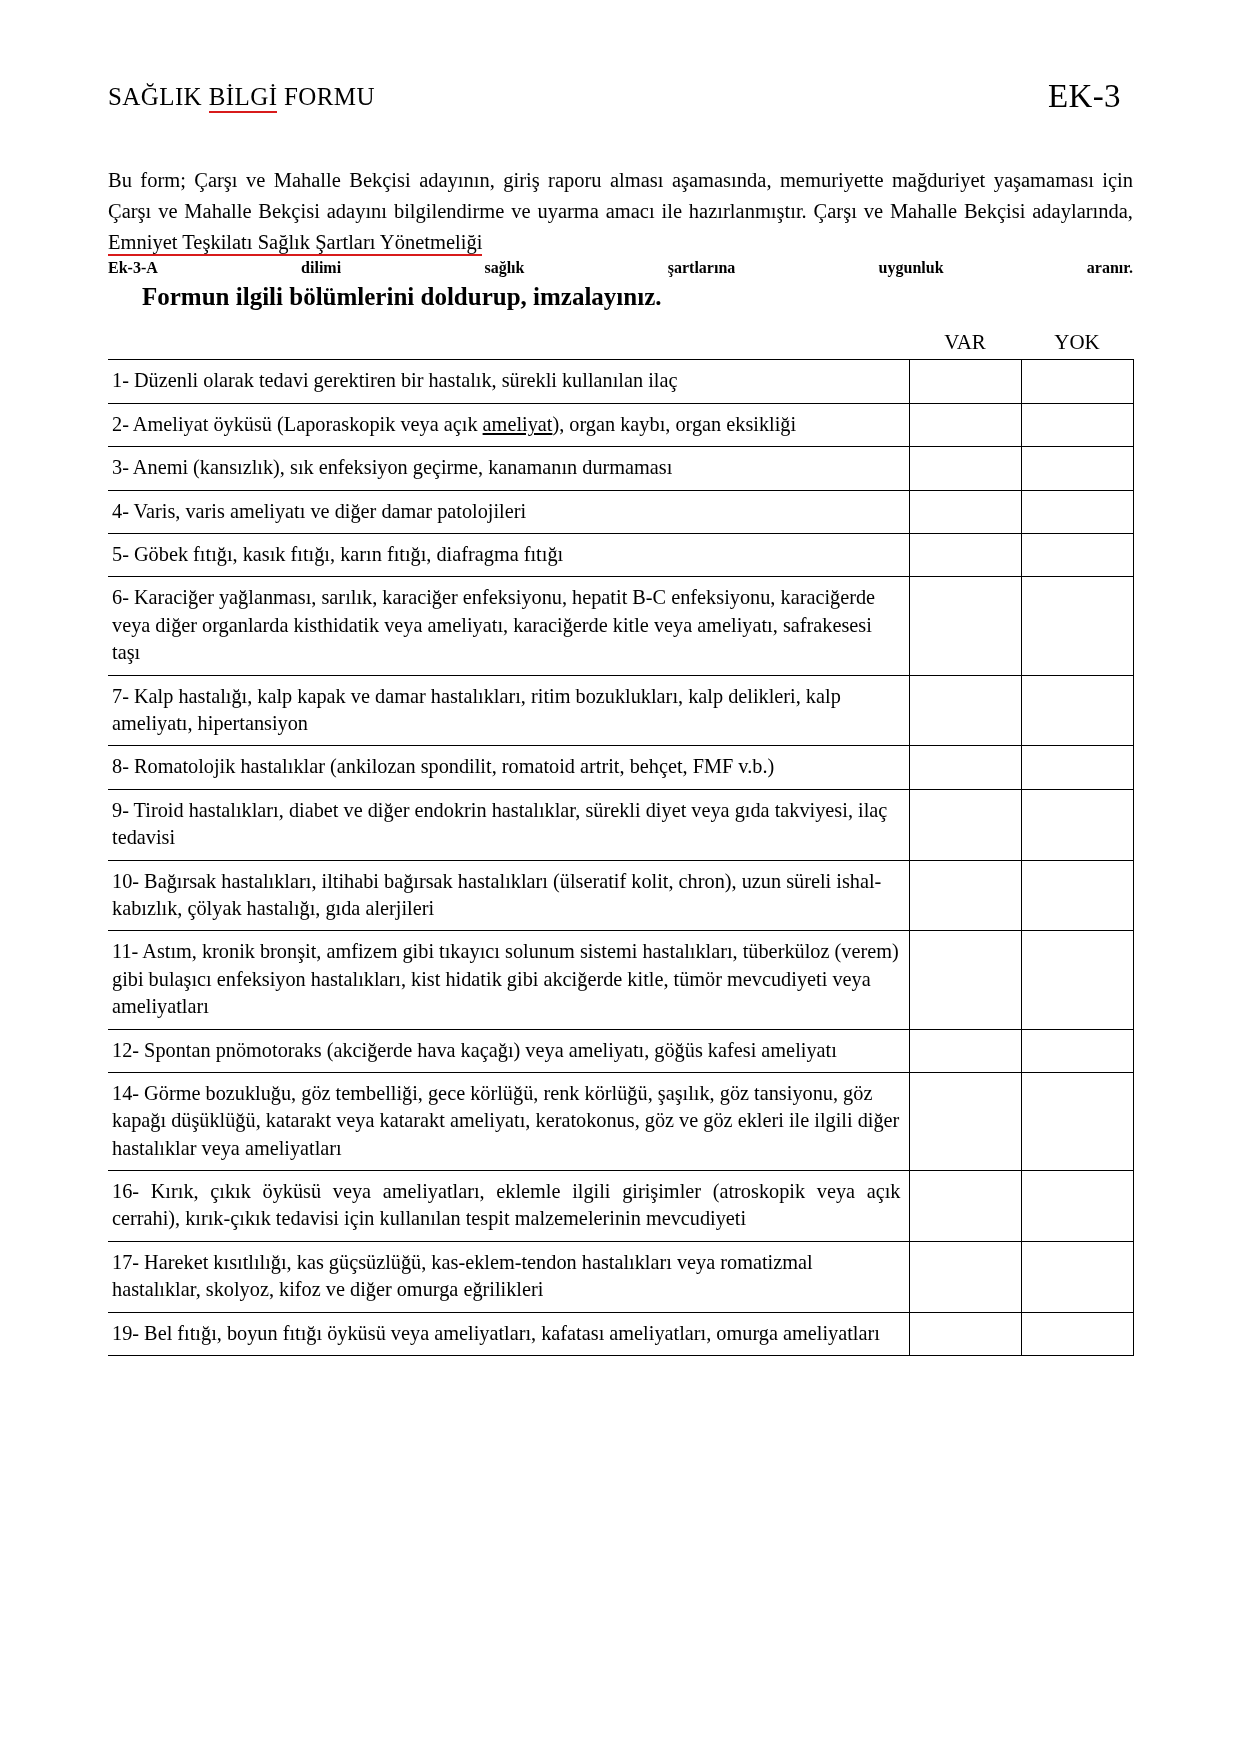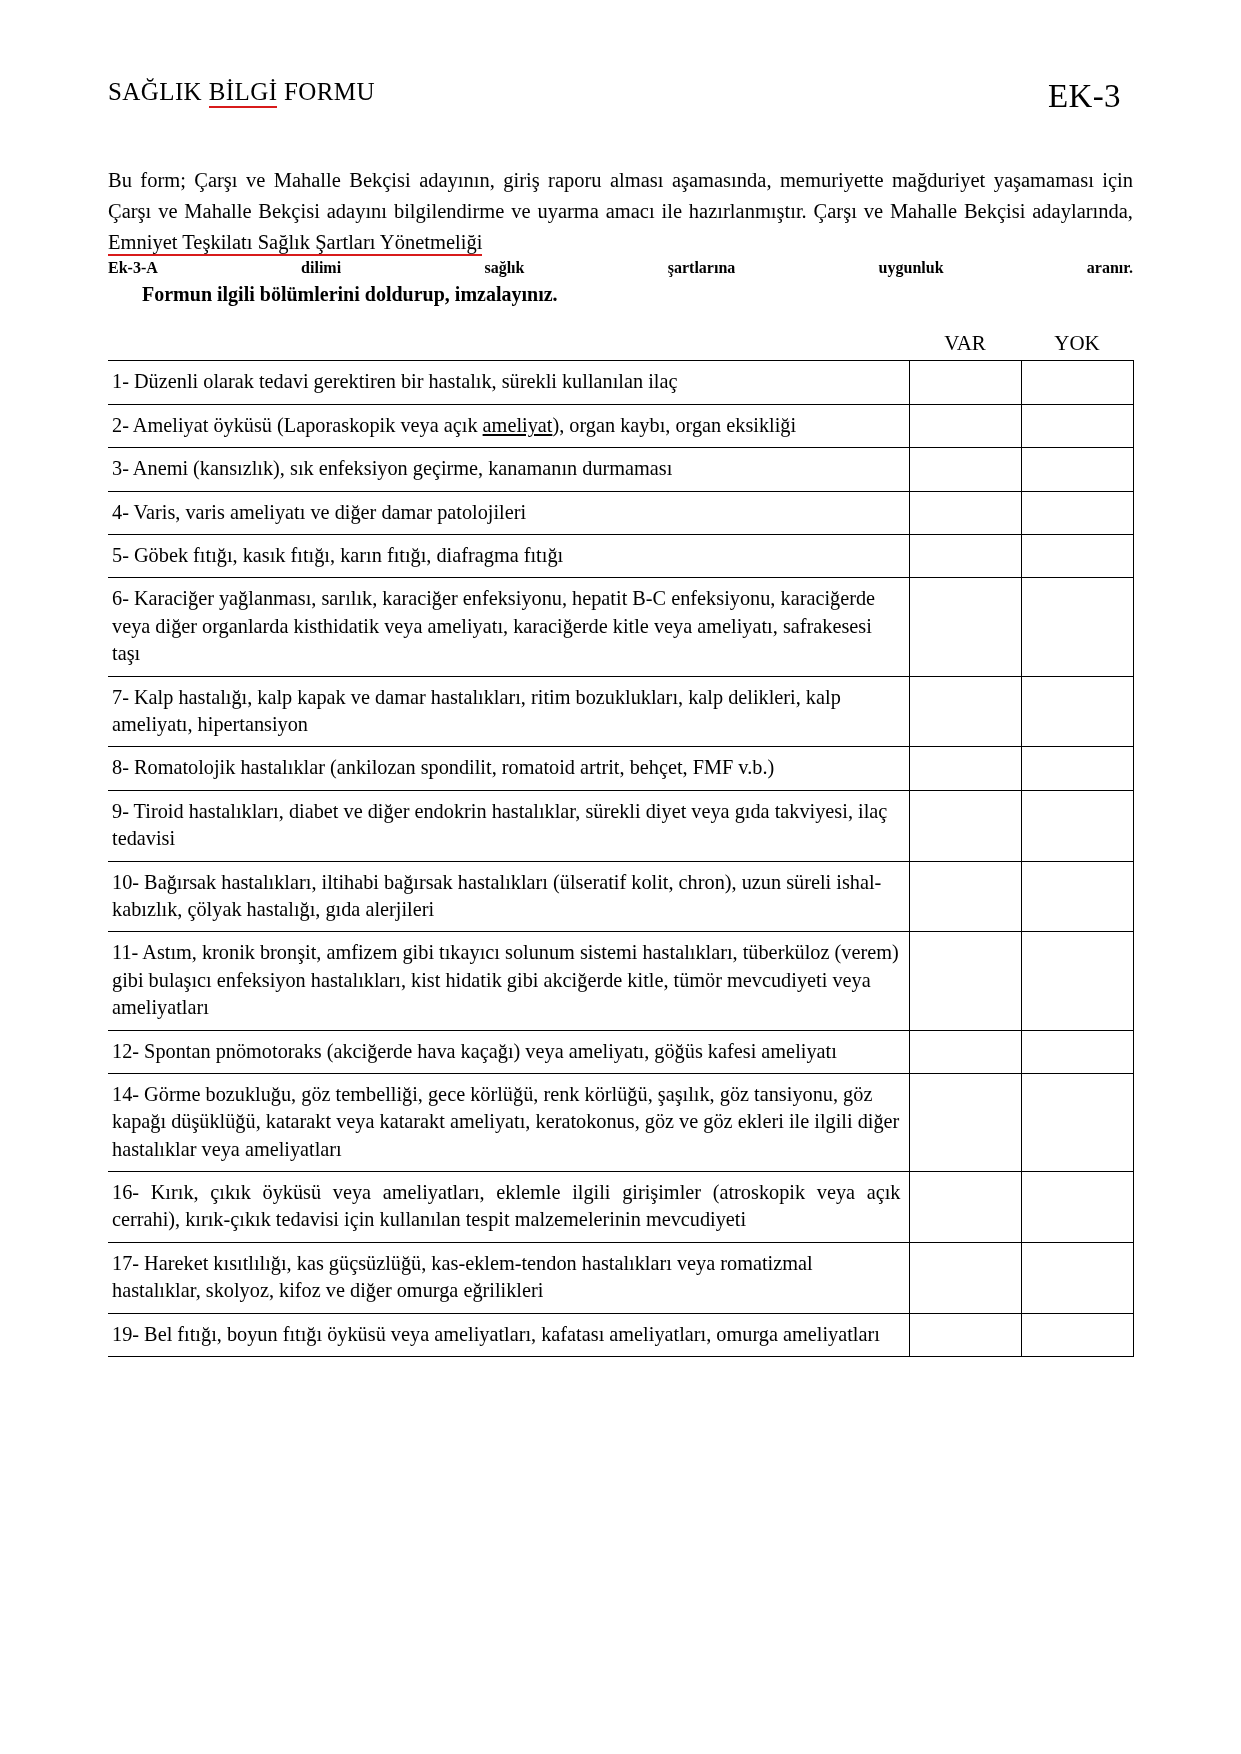--- a/index.html
+++ b/index.html
@@ -18,21 +18,21 @@
     position: relative;
     width: 1241px;
     height: 1754px;
     box-sizing: border-box;
     padding: 78px 108px 0 108px;
   }
   
   .header-row {
     display: flex;
     justify-content: space-between;
-    align-items: flex-start;
+    align-items: center;
     font-size: 25px;
     letter-spacing: .4px;
   }
   .header-title {
     position: relative;
     white-space: nowrap;
   }
   .header-title .ul-red {
     border-bottom: 2px solid #d81b1b;
     padding-bottom: 1px;
@@ -56,27 +56,27 @@
   .intro-line3 {
     display: flex;
     width: 100%;
     justify-content: space-between;
     font-weight: bold;
     font-size: 16px;
     margin-top: 1px;
   }
   .intro-bold-line {
     font-weight: bold;
-    font-size: 20px;
+    font-size: 25px;
     margin-top: 6px;
     padding-left: 34px;
   }
   
   table.form {
-    margin-top: 24px;
+    margin-top: 18px;
     border-collapse: collapse;
     width: 1025px;
     table-layout: fixed;
   }
   table.form col.c-text { width: 801px; }
   table.form col.c-var  { width: 112px; }
   table.form col.c-yok  { width: 112px; }
 
   table.form th.hdr {
     border: none;

